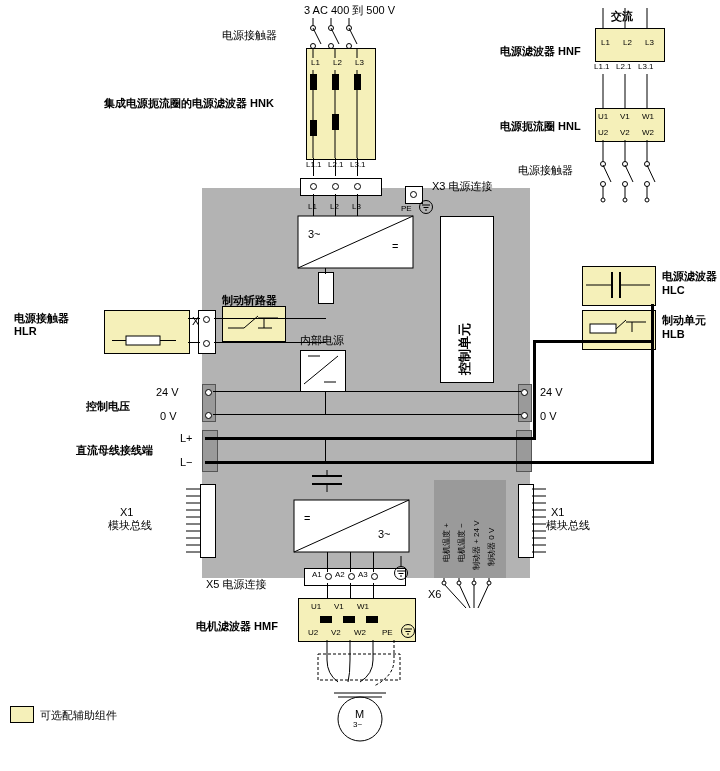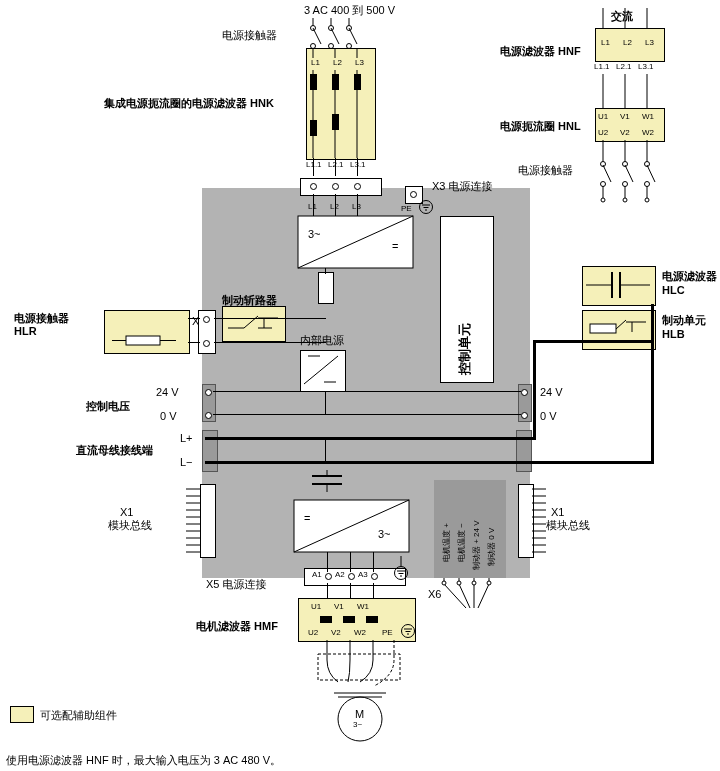--- a/index.html
+++ b/index.html
@@ -381,15 +381,14 @@
   <svg class="abs" style="left:320px;top:688px;" width="80" height="62">
     <circle cx="40" cy="31" r="22" fill="#fff" stroke="#000"></circle>
     <line x1="18" y1="9" x2="62" y2="9" stroke="#000"></line>
     <line x1="14" y1="5" x2="66" y2="5" stroke="#000"></line>
   </svg>
   <div class="lbl" style="left:355px;top:708px;">M</div>
   <div class="lbl xs" style="left:353px;top:720px;">3~</div>
 
   <div class="legendbox abs" style="left:10px;top:706px;"></div>
   <div class="lbl" style="left:40px;top:709px;">可选配辅助组件</div>
-  <div class="lbl" style="left:6px;top:754px;">使用电源滤波器 HNF 时，最大输入电压为 3 AC 480 V。</div>
 
 </div>
 
 </body></html>

